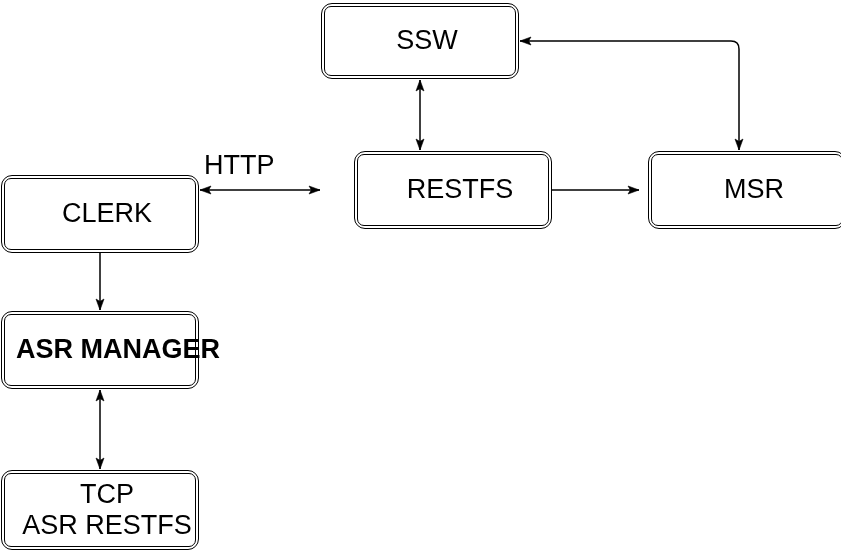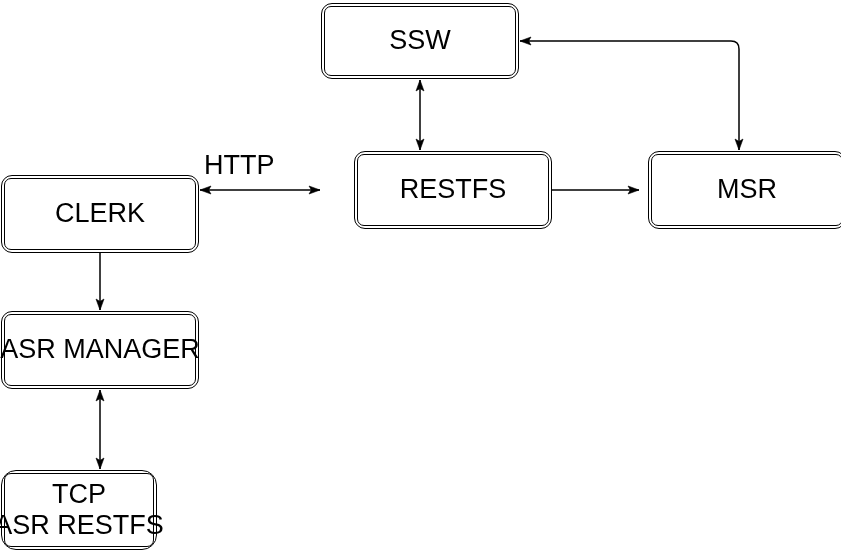--- a/index.html
+++ b/index.html
@@ -22,28 +22,28 @@
     z-index: 1;
   }
   .node {
     position: absolute;
     box-sizing: border-box;
     background: #ffffff;
     border: 1.5px solid #000000;
     border-radius: 11px;
     display: flex;
     flex-direction: column;
-    align-items: center;
     justify-content: center;
     text-align: center;
     font-size: 27px;
     line-height: 1.15;
     color: #000000;
     z-index: 2;
     white-space: nowrap;
+    padding-left: 14px;
   }
   .node::before {
     content: "";
     position: absolute;
     inset: 2px;
     border: 1.3px solid #000000;
     border-radius: 7px;
     pointer-events: none;
   }
   .node .label { position: relative; z-index: 1; }
@@ -53,22 +53,22 @@
     font-size: 27px;
     color: #000000;
     text-align: left;
     line-height: 30px;
   }
   
   #node-ssw            { left: 321px; top:   3px; width: 198px; height: 76px; }
   #node-clerk          { left:   1px; top: 151px; width: 198px; height: 78px; margin-top: 24px; }
   #node-restfs         { left: 321px; top: 151px; width: 198px; height: 78px; margin-left: 33px; }
   #node-msr            { left: 640px; top: 151px; width: 198px; height: 78px; margin-left: 8px; }
-  #node-asr-manager    { left:   1px; top: 311px; width: 198px; height: 78px; }
-  #node-tcp-asr-server { left:   1px; top: 470px; width: 156px; height: 80px; border-radius: 15px; }
+  #node-asr-manager    { left:   1px; top: 311px; width: 198px; height: 78px; font-weight: bold; }
+  #node-tcp-asr-server { left:   1px; top: 470px; width: 198px; height: 80px; }
   #edge-label-http     { left: 204px; top: 150px; width: 120px; height: 30px; }
 </style>
 </head>
 <body>
 
 <div class="canvas">
 
   <svg class="wires" viewBox="0 0 841 551">
     <defs>
       <marker id="arr" markerUnits="userSpaceOnUse" markerWidth="14" markerHeight="12" refX="12" refY="5" orient="auto-start-reverse">

